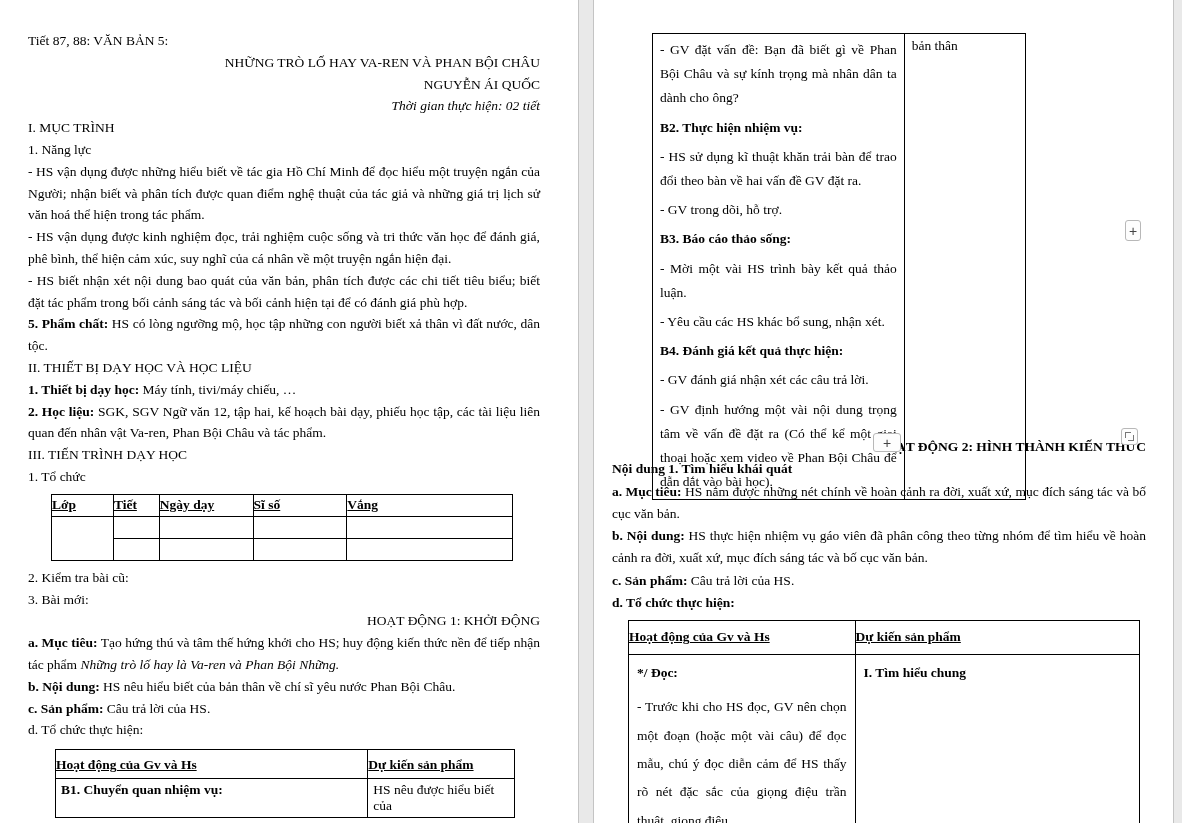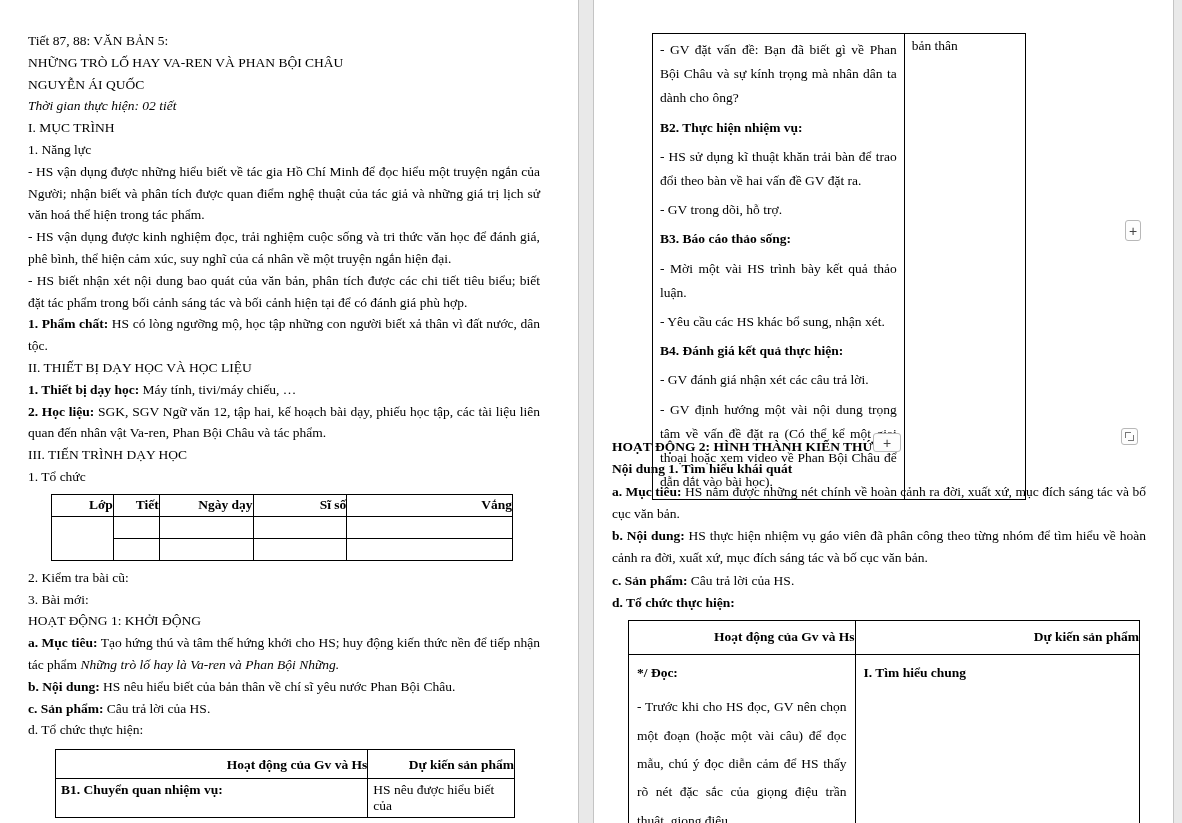--- a/index.html
+++ b/index.html
@@ -24,26 +24,26 @@
   .crop.bl { border-right:1.5px solid #a8a8a8; border-top:1.5px solid #a8a8a8; }
   .crop.br { border-left:1.5px solid #a8a8a8; border-top:1.5px solid #a8a8a8; }
   
   .page { position:absolute; top:0; height:823px; background:#fff; }
   .page-left  { left:0;   width:578px; padding:30px 38px 0 28px; }
   .page-right { left:594px; width:579px; }
   
   .pl p, .pl h3 { font-size:13.5px; line-height:21.8px; font-weight:normal; }
   .b { font-weight:bold; }
   .i { font-style:italic; }
-  .center { text-align:left; }
+  .center { text-align:right; }
   .just { text-align:justify;font-family:Liberation Serif, serif; }
   
   table { border-collapse:collapse; }
   td, th { border:1.5px solid #000; vertical-align:top; font-size:13.5px; }
-  th { font-weight:bold; text-align:right; }
+  th { font-weight:bold; text-align:left;text-decoration:underline; }
   .to-chuc-table { margin:6px 0 6px 23px; width:462px; }
   .to-chuc-table th { height:22px; line-height:20px; }
   .to-chuc-table td { height:22px; }
   .act-table-left { margin:8px 0 0 27px; width:460px; }
   .act-table-left th { height:28px; line-height:26px; vertical-align:top; padding-top:2px; }
   .act-table-left td { height:30px; padding:3px 5px; }
   
   .cont-table { position:absolute; left:58px; top:33px; width:374px; height:394px; }
   .cont-table td { padding:4px 7px 0 7px; overflow:hidden; }
   .cont-left-cell p { line-height:24.2px; margin-bottom:5px; text-align:justify; }
@@ -95,21 +95,21 @@
   <div class="page page-left pl">
     <p class="b">Tiết 87, 88: VĂN BẢN 5:</p>
     <p class="b center">NHỮNG TRÒ LỐ HAY VA-REN VÀ PHAN BỘI CHÂU</p>
     <p class="b center">NGUYỄN ÁI QUỐC</p>
     <p class="i center">Thời gian thực hiện: 02 tiết</p>
     <h3 class="b">I. MỤC TRÌNH</h3>
     <h3 class="b">1. Năng lực</h3>
     <p class="just">- HS vận dụng được những hiểu biết về tác gia Hồ Chí Minh để đọc hiểu một truyện ngắn của Người; nhận biết và phân tích được quan điểm nghệ thuật của tác giả và những giá trị lịch sử văn hoá thể hiện trong tác phẩm.</p>
     <p class="just">- HS vận dụng được kinh nghiệm đọc, trải nghiệm cuộc sống và tri thức văn học để đánh giá, phê bình, thể hiện cảm xúc, suy nghĩ của cá nhân về một truyện ngắn hiện đại.</p>
     <p class="just">- HS biết nhận xét nội dung bao quát của văn bản, phân tích được các chi tiết tiêu biểu; biết đặt tác phẩm trong bối cảnh sáng tác và bối cảnh hiện tại để có đánh giá phù hợp.</p>
-    <p class="just"><span class="b">1. Phẩm chất:</span><span> HS có lòng ngưỡng mộ, học tập những con người biết xả thân vì đất nước, dân tộc.</span></p>
+    <p class="just"><span class="b">5. Phẩm chất:</span><span> HS có lòng ngưỡng mộ, học tập những con người biết xả thân vì đất nước, dân tộc.</span></p>
     <h3 class="b">II. THIẾT BỊ DẠY HỌC VÀ HỌC LIỆU</h3>
     <p><span class="b">1. Thiết bị dạy học:</span><span> Máy tính, tivi/máy chiếu, …</span></p>
     <p class="just"><span class="b">2. Học liệu:</span><span> SGK, SGV Ngữ văn 12, tập hai, kế hoạch bài dạy, phiếu học tập, các tài liệu liên quan đến nhân vật Va-ren, Phan Bội Châu và tác phẩm.</span></p>
     <h3 class="b">III. TIẾN TRÌNH DẠY HỌC</h3>
     <h3 class="b">1. Tổ chức</h3>
 
     <table class="to-chuc-table">
       <tbody>
           <tr>
         <th style="width:62px">Lớp</th>

